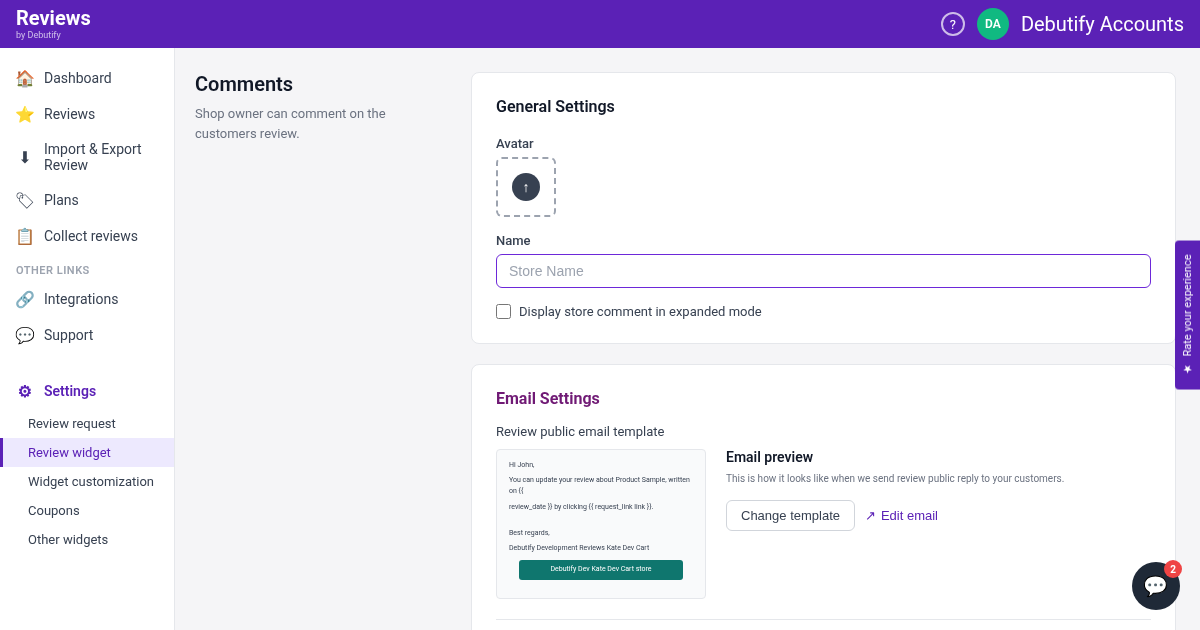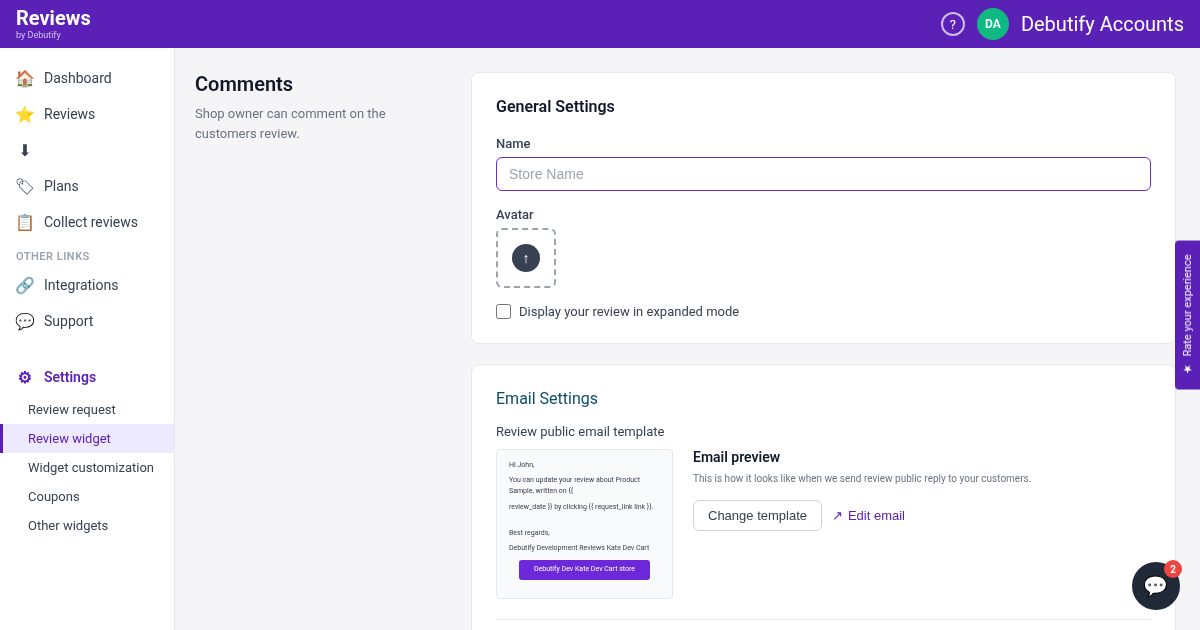--- a/index.html
+++ b/index.html
@@ -236,53 +236,53 @@
       accent-color: #5b21b6;
     }
     .checkbox-label {
       font-size: 13px;
       color: #374151;
     }
 
     
     .email-section-title {
       font-size: 16px;
-      font-weight: 400;
-      color: #0c4a6e;
+      font-weight: 700;
+      color: #701a75;
       margin-bottom: 16px;
     }
     .email-template-label {
       font-size: 13px;
       color: #374151;
       margin-bottom: 10px;
     }
     .email-template-row {
       display: flex;
       gap: 20px;
       align-items: flex-start;
       margin-bottom: 20px;
     }
     .email-template-preview {
-      width: 177px;
+      width: 210px;
       flex-shrink: 0;
       background: #f9fafb;
       border: 1px solid #e5e7eb;
       border-radius: 4px;
       overflow: hidden;
       min-height: 150px;
     }
     .email-preview-content {
       padding: 10px 12px;
       font-size: 7px;
       color: #374151;
       line-height: 1.6;
     }
     .email-preview-content p { margin-bottom: 4px; }
     .email-preview-btn {
-      background: #6d28d9;
+      background: #0f766e;
       color: white;
       padding: 4px 8px;
       text-align: center;
       font-size: 7px;
       margin: 6px 10px;
       border-radius: 3px;
     }
     .email-preview-info {
       flex: 1;
     }
@@ -408,20 +408,21 @@
     <div class="sidebar-item">
       <span class="sidebar-icon">🏠</span>
       <span>Dashboard</span>
     </div>
     <div class="sidebar-item">
       <span class="sidebar-icon">⭐</span>
       <span>Reviews</span>
     </div>
     <div class="sidebar-item">
       <span class="sidebar-icon">⬇</span>
+      <span>Import &amp; Export Review</span>
     </div>
     <div class="sidebar-item">
       <span class="sidebar-icon">🏷</span>
       <span>Plans</span>
     </div>
     <div class="sidebar-item">
       <span class="sidebar-icon">📋</span>
       <span>Collect reviews</span>
     </div>
 
@@ -462,36 +463,36 @@
   <main class="main">
     <div class="left-panel">
       <h2 class="left-panel-title">Comments</h2>
       <p class="left-panel-desc">Shop owner can comment on the customers review.</p>
     </div>
 
     <div class="right-panel">
 
       <div class="card">
         <h3 class="card-title">General Settings</h3>
-
-        <div class="form-group">
-          <label class="form-label">Name</label>
-          <input class="form-input" type="text" placeholder="Store Name" style="">
-        </div>
 
         <div class="form-group">
           <label class="form-label">Avatar</label>
           <div class="avatar-upload">
             <div class="upload-icon">↑</div>
           </div>
         </div>
 
+        <div class="form-group">
+          <label class="form-label">Name</label>
+          <input class="form-input" type="text" placeholder="Store Name" style="">
+        </div>
+
         <div class="checkbox-row">
           <input type="checkbox" id="expanded-cb" style="">
-          <label class="checkbox-label" for="expanded-cb">Display your review in expanded mode</label>
+          <label class="checkbox-label" for="expanded-cb">Display store comment in expanded mode</label>
         </div>
       </div>
 
       <div class="card">
         <h3 class="email-section-title">Email Settings</h3>
 
         <p class="email-template-label">Review public email template</p>
         <div class="email-template-row">
           <div class="email-template-preview">
             <div class="email-preview-content">

